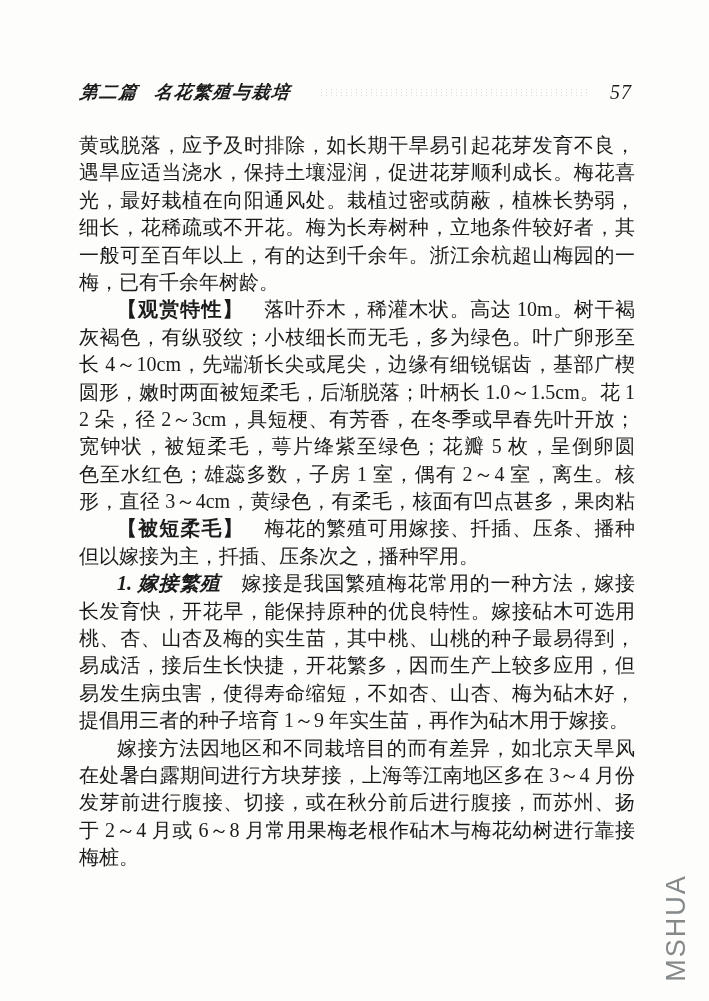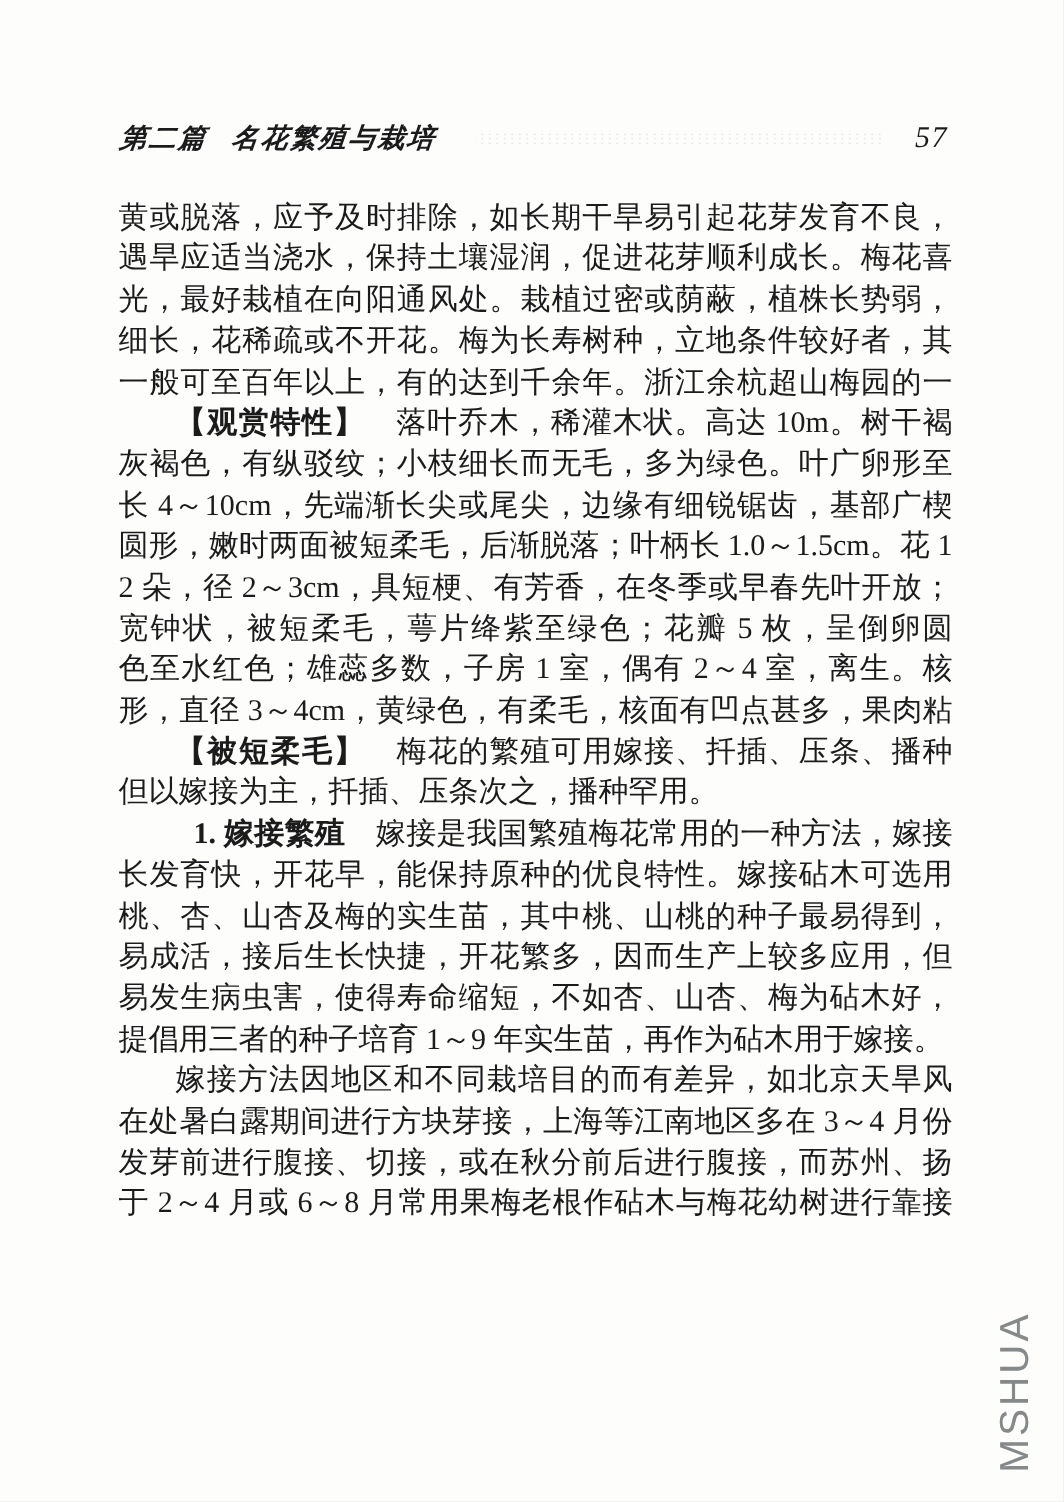--- a/index.html
+++ b/index.html
@@ -77,21 +77,21 @@
     text-align-last: left;
   }
   .text-line.indent { text-indent: 1.9em; }
   .seg-bold {
     font-weight: bold;
     font-family: Liberation Serif, serif;
     letter-spacing: 0.5px;
   }
   .seg-bold-italic {
     font-weight: bold;
-    margin-left: 12px;
+    font-style: italic;
   }
   .watermark {
     position: absolute;
     right: -27px;
     bottom: 58px;
     width: 120px;
     height: 30px;
     transform: rotate(-90deg);
     font-family: "Liberation Sans", "DejaVu Sans", sans-serif;
     font-size: 27px;
@@ -112,37 +112,39 @@
     <span class="header-noise"></span>
     <span class="page-num">57</span>
   </div>
 
   <div class="body-text">
       <div class="text-line"><span>黄或脱落，应予及时排除，如长期干旱易引起花芽发育不良，因而</span></div>
       <div class="text-line"><span>遇旱应适当浇水，保持土壤湿润，促进花芽顺利成长。梅花喜好阳</span></div>
       <div class="text-line"><span>光，最好栽植在向阳通风处。栽植过密或荫蔽，植株长势弱，枝条</span></div>
       <div class="text-line"><span>细长，花稀疏或不开花。梅为长寿树种，立地条件较好者，其寿命</span></div>
       <div class="text-line"><span>一般可至百年以上，有的达到千余年。浙江余杭超山梅园的一株唐</span></div>
+      <div class="text-line para-end"><span>梅，已有千余年树龄。</span></div>
       <div class="text-line indent"><span class="seg-bold">【观赏特性】</span><span>　落叶乔木，稀灌木状。高达 10m。树干褐紫色至</span></div>
       <div class="text-line"><span>灰褐色，有纵驳纹；小枝细长而无毛，多为绿色。叶广卵形至卵形，</span></div>
       <div class="text-line"><span>长 4～10cm，先端渐长尖或尾尖，边缘有细锐锯齿，基部广楔形或近</span></div>
       <div class="text-line"><span>圆形，嫩时两面被短柔毛，后渐脱落；叶柄长 1.0～1.5cm。花 1～</span></div>
       <div class="text-line"><span>2 朵，径 2～3cm，具短梗、有芳香，在冬季或早春先叶开放；萼筒</span></div>
       <div class="text-line"><span>宽钟状，被短柔毛，萼片绛紫至绿色；花瓣 5 枚，呈倒卵圆形，白</span></div>
       <div class="text-line"><span>色至水红色；雄蕊多数，子房 1 室，偶有 2～4 室，离生。核果，球</span></div>
       <div class="text-line"><span>形，直径 3～4cm，黄绿色，有柔毛，核面有凹点甚多，果肉粘核，味</span></div>
       <div class="text-line indent"><span class="seg-bold">【被短柔毛】</span><span>　梅花的繁殖可用嫁接、扦插、压条、播种等方法，</span></div>
       <div class="text-line para-end"><span>但以嫁接为主，扦插、压条次之，播种罕用。</span></div>
       <div class="text-line indent"><span class="seg-bold-italic">1. 嫁接繁殖</span><span>　嫁接是我国繁殖梅花常用的一种方法，嫁接苗生</span></div>
       <div class="text-line"><span>长发育快，开花早，能保持原种的优良特性。嫁接砧木可选用桃、山</span></div>
       <div class="text-line"><span>桃、杏、山杏及梅的实生苗，其中桃、山桃的种子最易得到，嫁接</span></div>
       <div class="text-line"><span>易成活，接后生长快捷，开花繁多，因而生产上较多应用，但接后</span></div>
       <div class="text-line"><span>易发生病虫害，使得寿命缩短，不如杏、山杏、梅为砧木好，因而</span></div>
       <div class="text-line para-end"><span>提倡用三者的种子培育 1～9 年实生苗，再作为砧木用于嫁接。</span></div>
       <div class="text-line indent"><span>嫁接方法因地区和不同栽培目的而有差异，如北京天旱风大，多</span></div>
       <div class="text-line"><span>在处暑白露期间进行方块芽接，上海等江南地区多在 3～4 月份早春</span></div>
       <div class="text-line"><span>发芽前进行腹接、切接，或在秋分前后进行腹接，而苏州、扬州则</span></div>
       <div class="text-line"><span>于 2～4 月或 6～8 月常用果梅老根作砧木与梅花幼树进行靠接制作</span></div>
+      <div class="text-line para-end"><span>梅桩。</span></div>
     </div>
 
   <div class="watermark">MSHUA</div>
 
 </div>
 
 </body></html>

